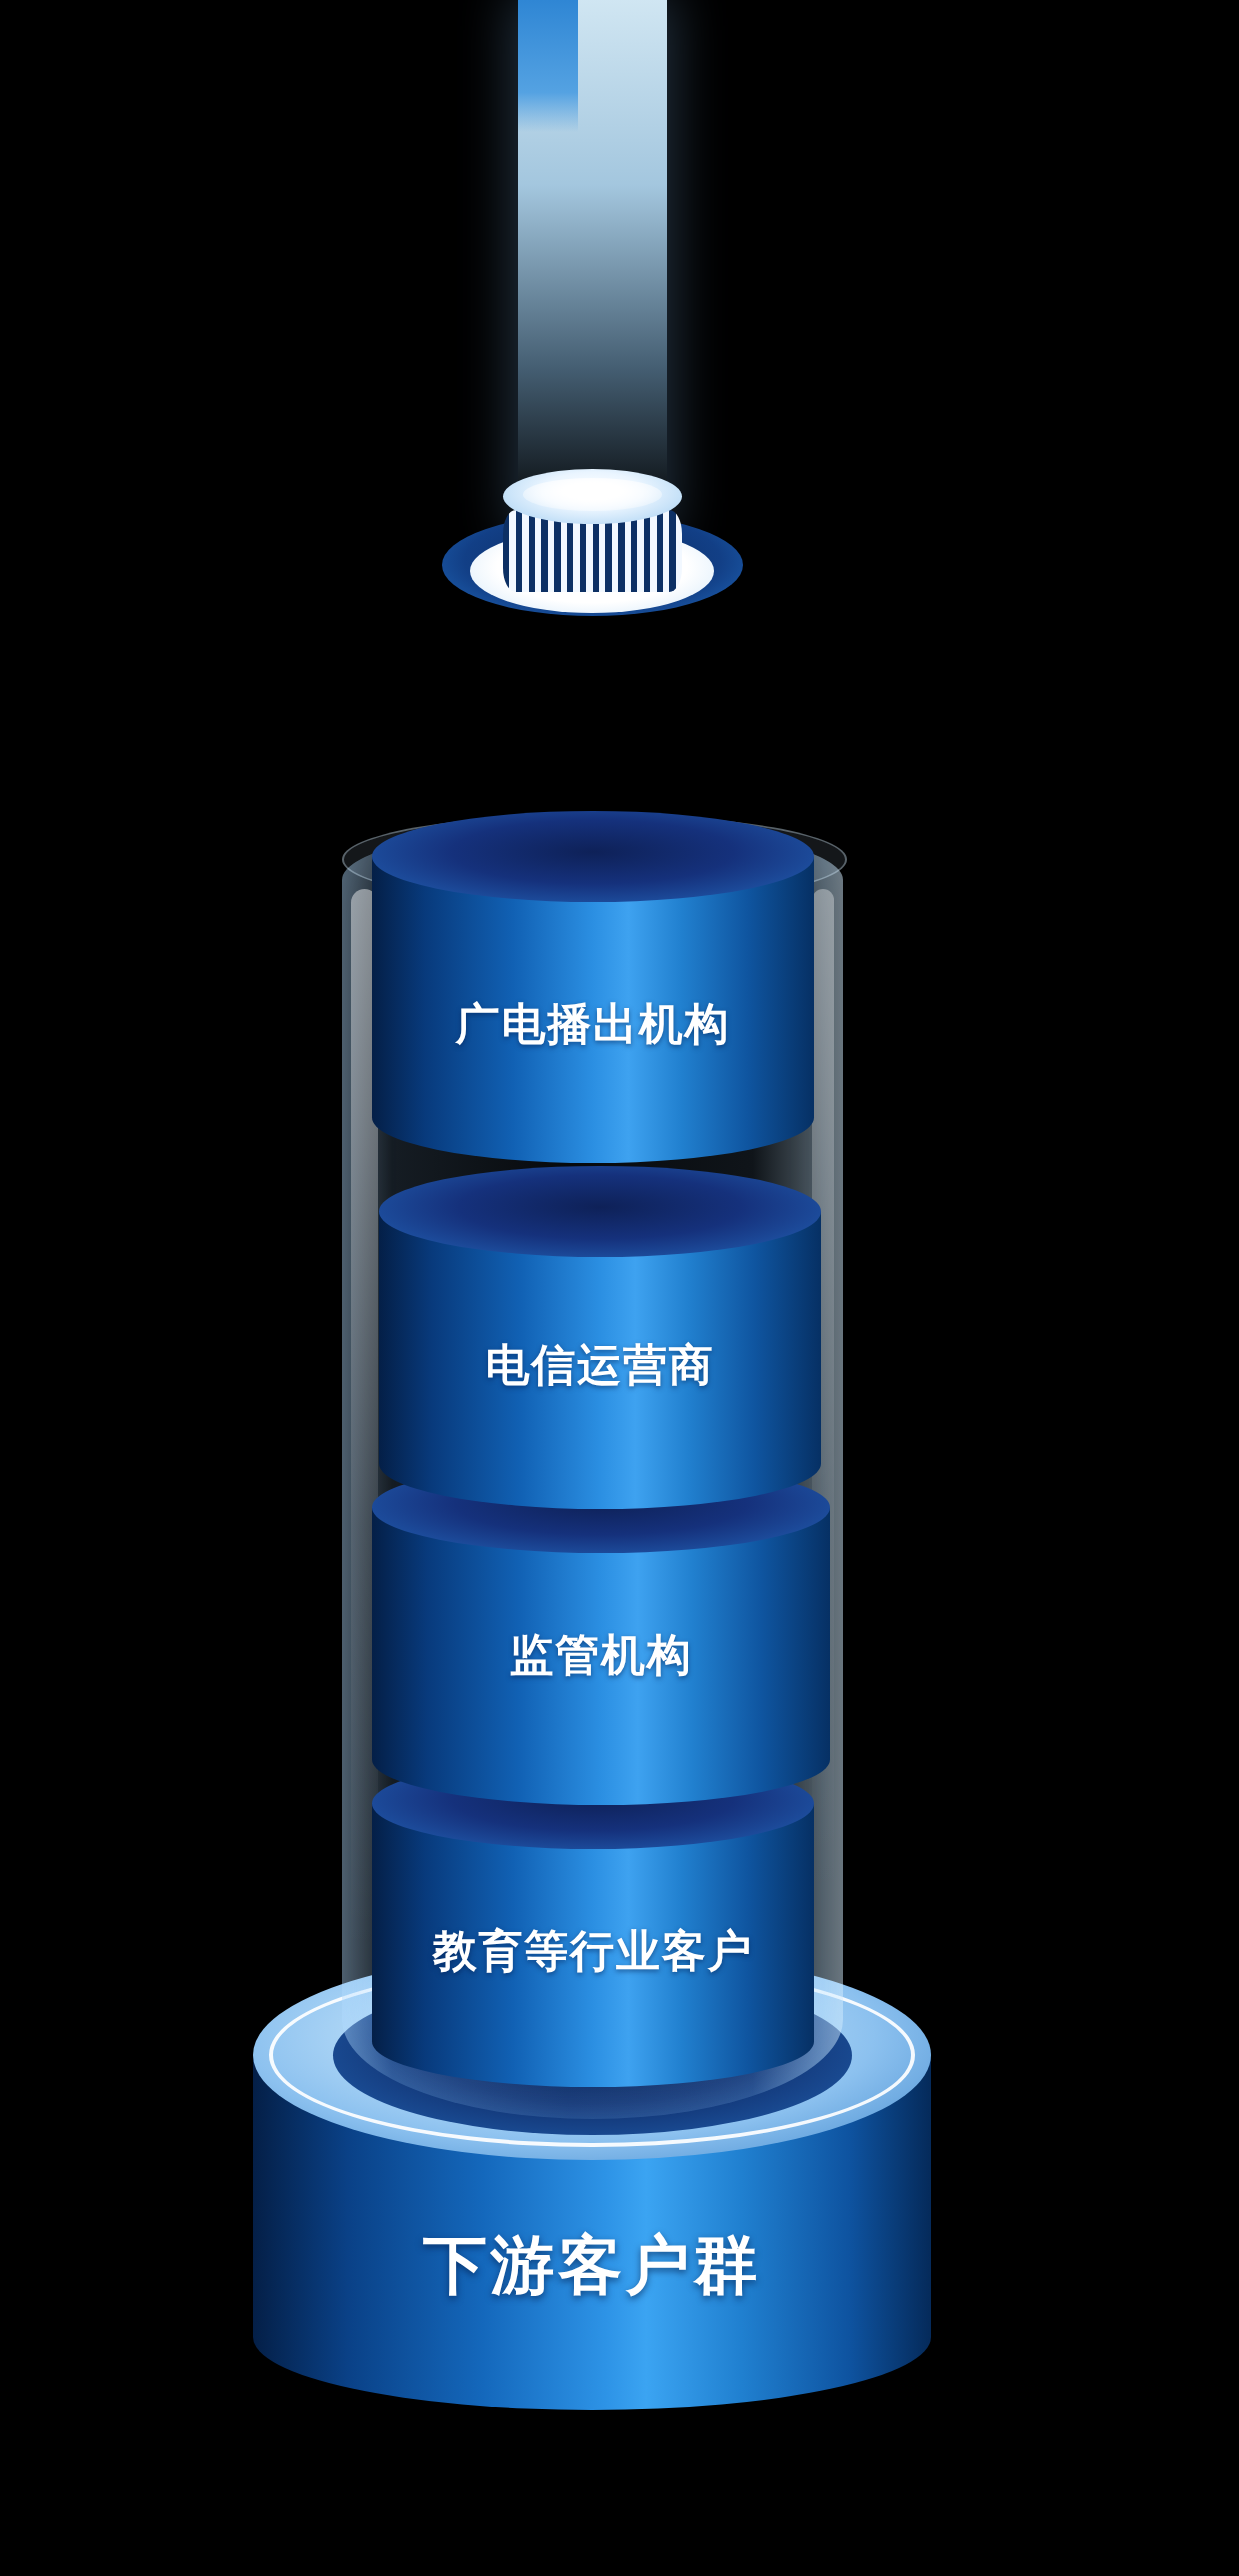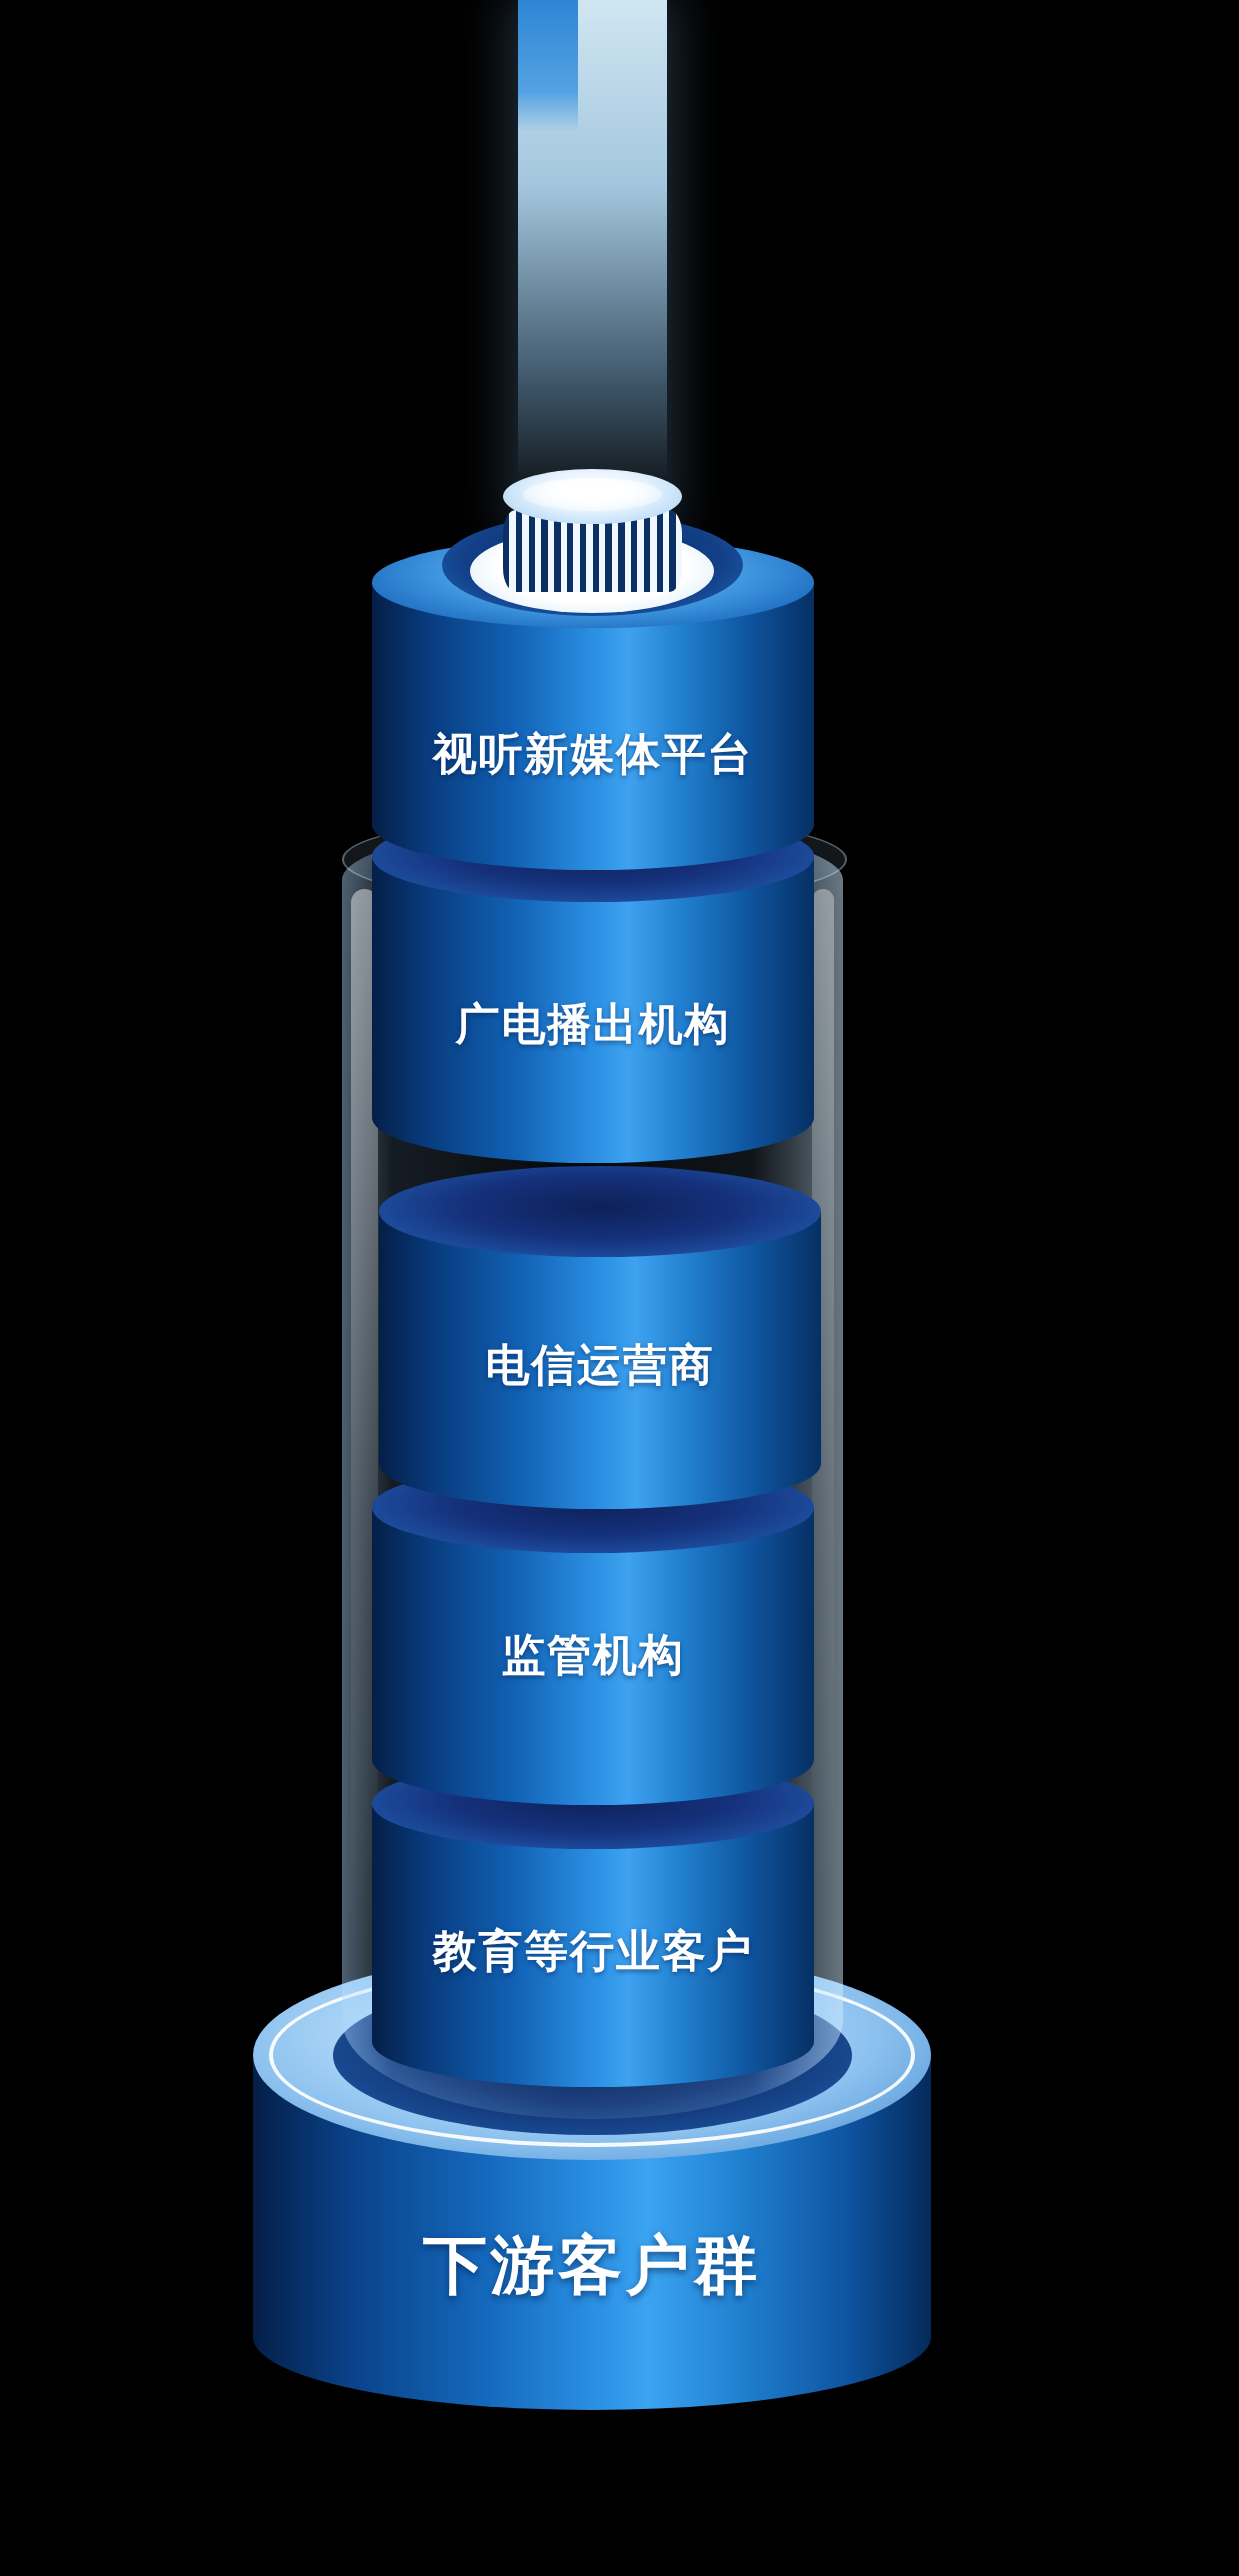--- a/index.html
+++ b/index.html
@@ -85,21 +85,21 @@
     background:linear-gradient(90deg,
       #041f47 0%,#083a7c 12%,#1161b4 32%,#2b8fe2 50%,#3ea2f0 58%,
       #2180cf 70%,#0f55a0 85%,#063064 100%);
   }
   .seg.first::before{
     background:radial-gradient(ellipse at 50% 38%,#7ccaf8 0%,#4aa4ea 40%,#2373c4 75%,#1b62b0 100%);
   }
   .seg1{top:583px;height:241px;z-index:18;}
   .seg2{top:857px;height:260px;z-index:17;}
   .seg3{top:1212px;height:251px;z-index:16;margin-left:7px;}
-  .seg4{top:1508px;height:251px;z-index:15;}
+  .seg4{top:1508px;height:251px;z-index:15;padding-left:16px;}
   .seg5{top:1804px;height:237px;z-index:14;}
   .lbl{
     position:absolute;left:50%;transform:translateX(-50%);white-space:nowrap;z-index:5;
     color:#ffffff;font-weight:bold;font-size:44px;letter-spacing:1.8px;
     text-shadow:0 1.8px 5.5px rgba(0,30,80,0.55);
   }
   .seg1 .lbl{top:142px;}
   .seg2 .lbl{top:138px;}
   .seg3 .lbl{top:124px;}
   .seg4 .lbl{top:118px;}
@@ -143,23 +143,20 @@
   <div class="beam">
     <div class="beam-stripe"></div>
   </div>
 
   <div class="tube">
     <div class="tube-rim"></div>
     <div class="tube-glare-left"></div>
     <div class="tube-glare-right"></div>
   </div>
 
-  <div class="seg seg1 first">
-    <span class="lbl">视听新媒体平台</span>
-  </div>
   <div class="seg seg2">
     <span class="lbl">广电播出机构</span>
   </div>
   <div class="seg seg3">
     <span class="lbl">电信运营商</span>
   </div>
   <div class="seg seg4">
     <span class="lbl">监管机构</span>
   </div>
   <div class="seg seg5">

